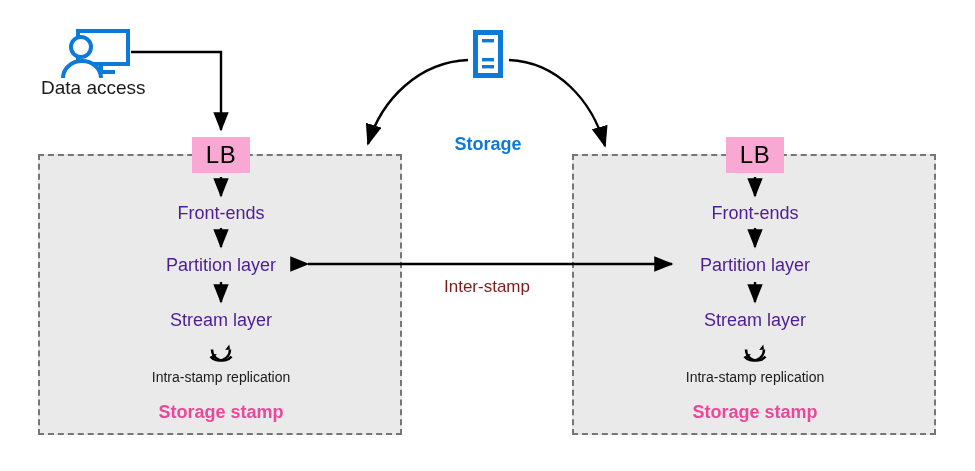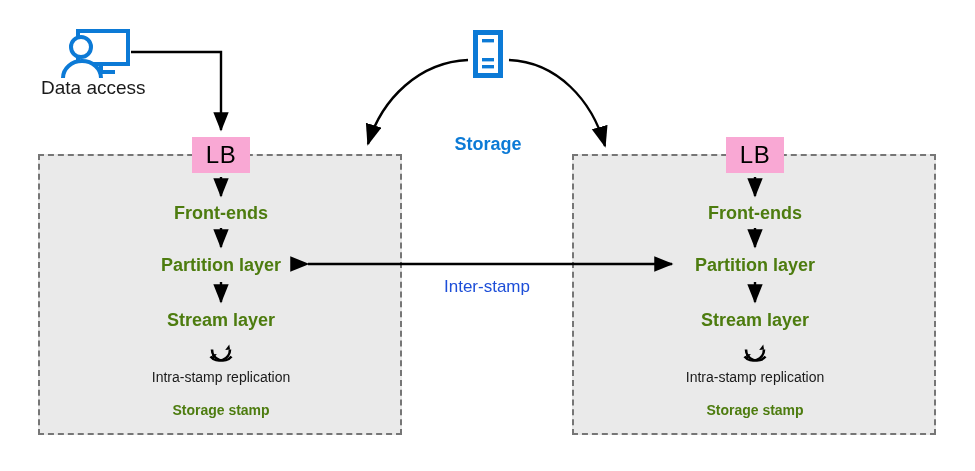--- a/index.html
+++ b/index.html
@@ -35,33 +35,33 @@
     background: #eaeaea;
     border: 2px dashed #767676;
     box-sizing: border-box;
   }
   #stamp-left  { left: 38px;  top: 154px; width: 364px; height: 281px; }
   #stamp-right { left: 572px; top: 154px; width: 364px; height: 281px; }
 
   
   .layer-label {
     position: absolute;
-    color: #4d7c0f;
+    color: #4c1d95;
+    font-weight: normal;
+    font-size: 18px;
+    white-space: nowrap;
+    text-align: center;
+    transform: translateX(-50%);
+    line-height: 1;
+  }
+  .stamp-title {
+    position: absolute;
+    color: #ec4899;
     font-weight: bold;
     font-size: 18px;
-    white-space: nowrap;
-    text-align: center;
-    transform: translateX(-50%);
-    line-height: 1;
-  }
-  .stamp-title {
-    position: absolute;
-    color: #4d7c0f;
-    font-weight: bold;
-    font-size: 14px;
     white-space: nowrap;
     text-align: center;
     transform: translateX(-50%);
     line-height: 1;
   }
   .intra-label {
     position: absolute;
     color: #1a1a1a;
     font-size: 14px;
     white-space: nowrap;
@@ -113,21 +113,21 @@
     line-height: 1.22;
     margin-top: 48px;
   }
 
   
   #inter-stamp-label {
     position: absolute;
     left: 487px;
     top: 276px;
     transform: translateX(-50%);
-    color: #1d4ed8;
+    color: #7f1d1d;
     font-size: 17px;
     text-align: center;
     white-space: nowrap;
     line-height: 1.3;
   }
 </style>
 </head>
 <body>
 
 <div id="diagram-root">

